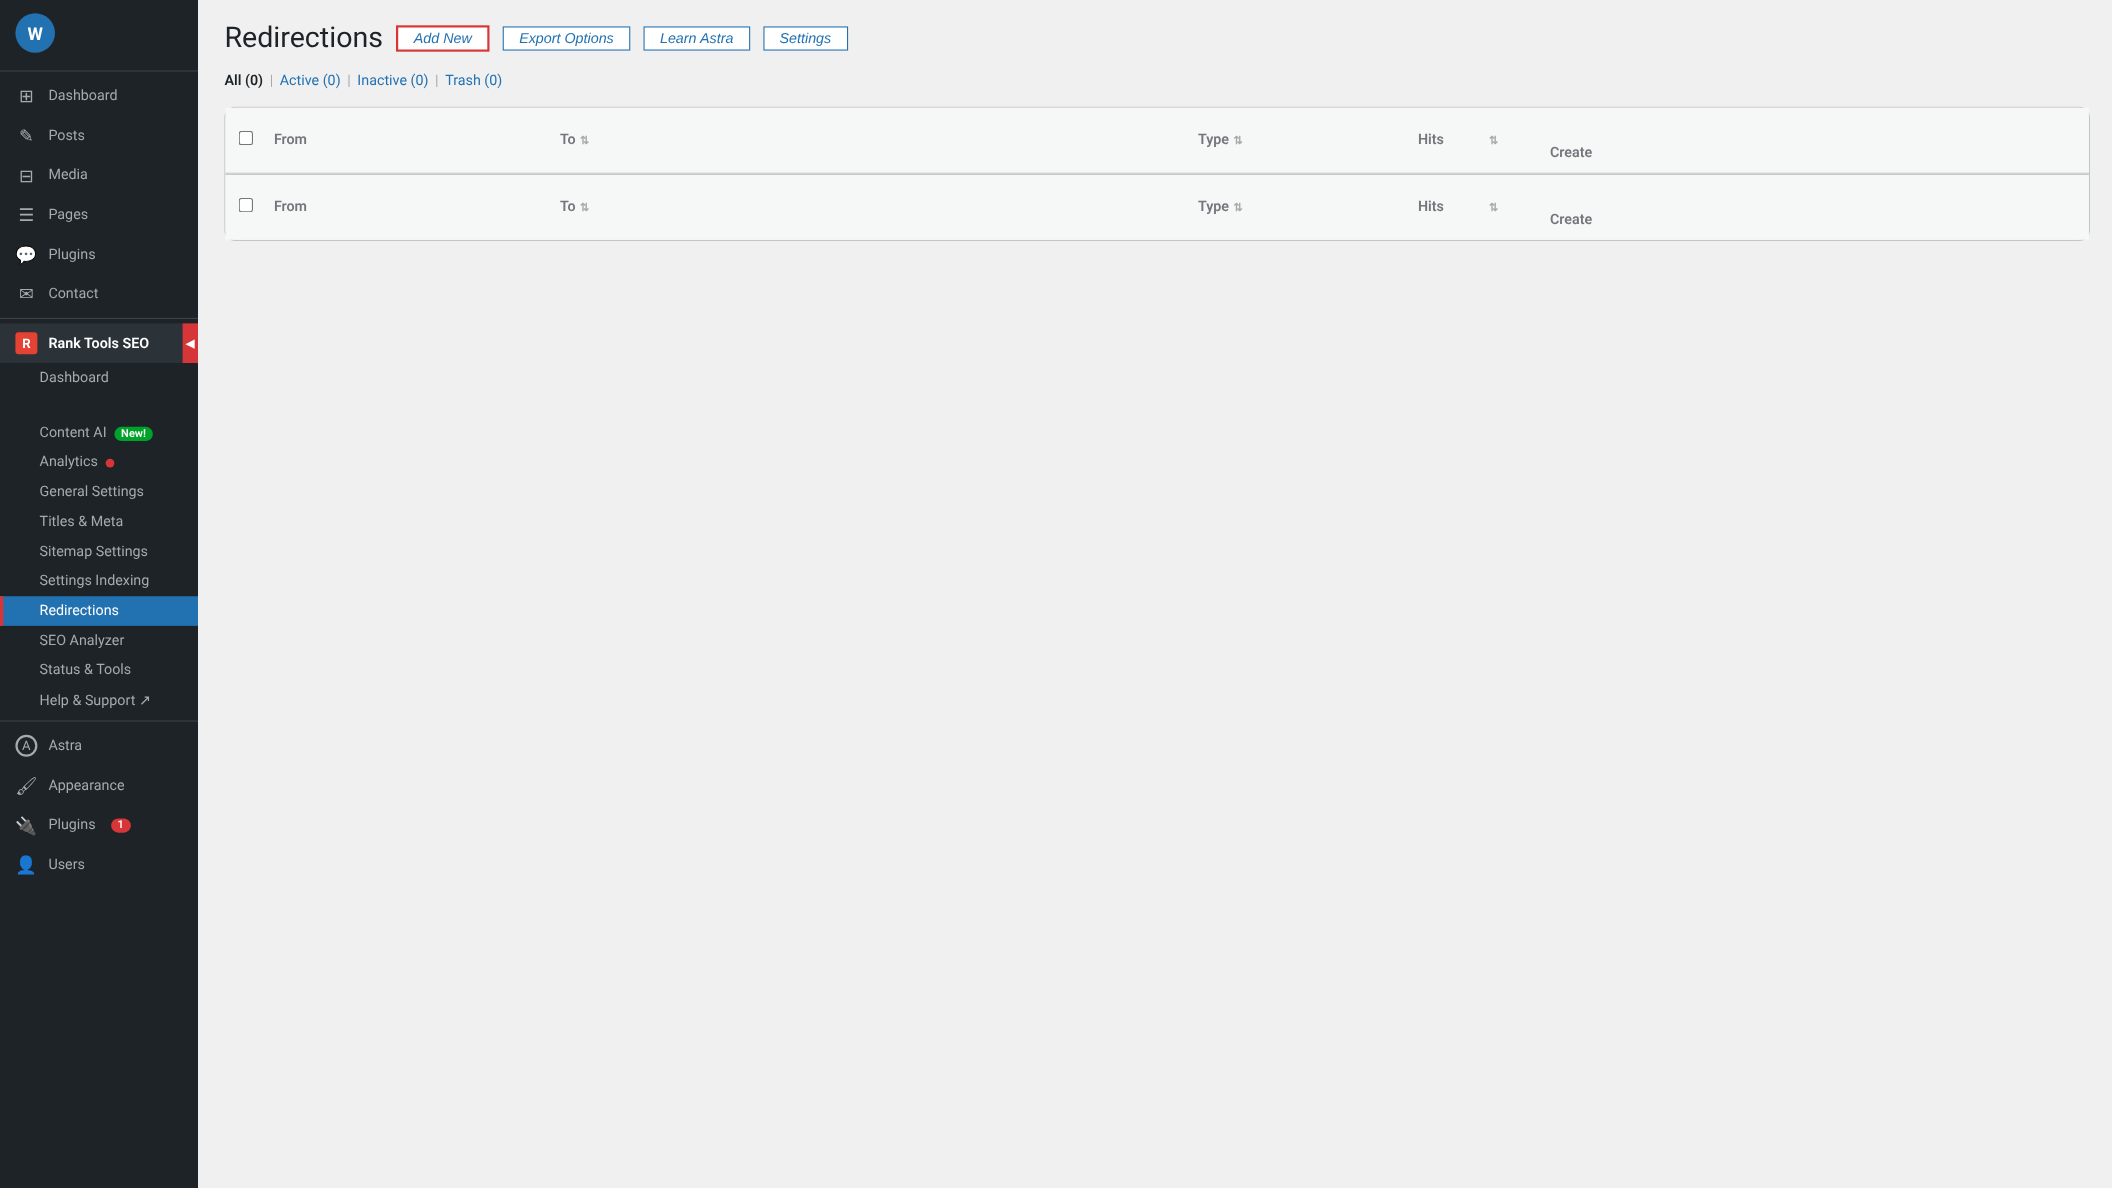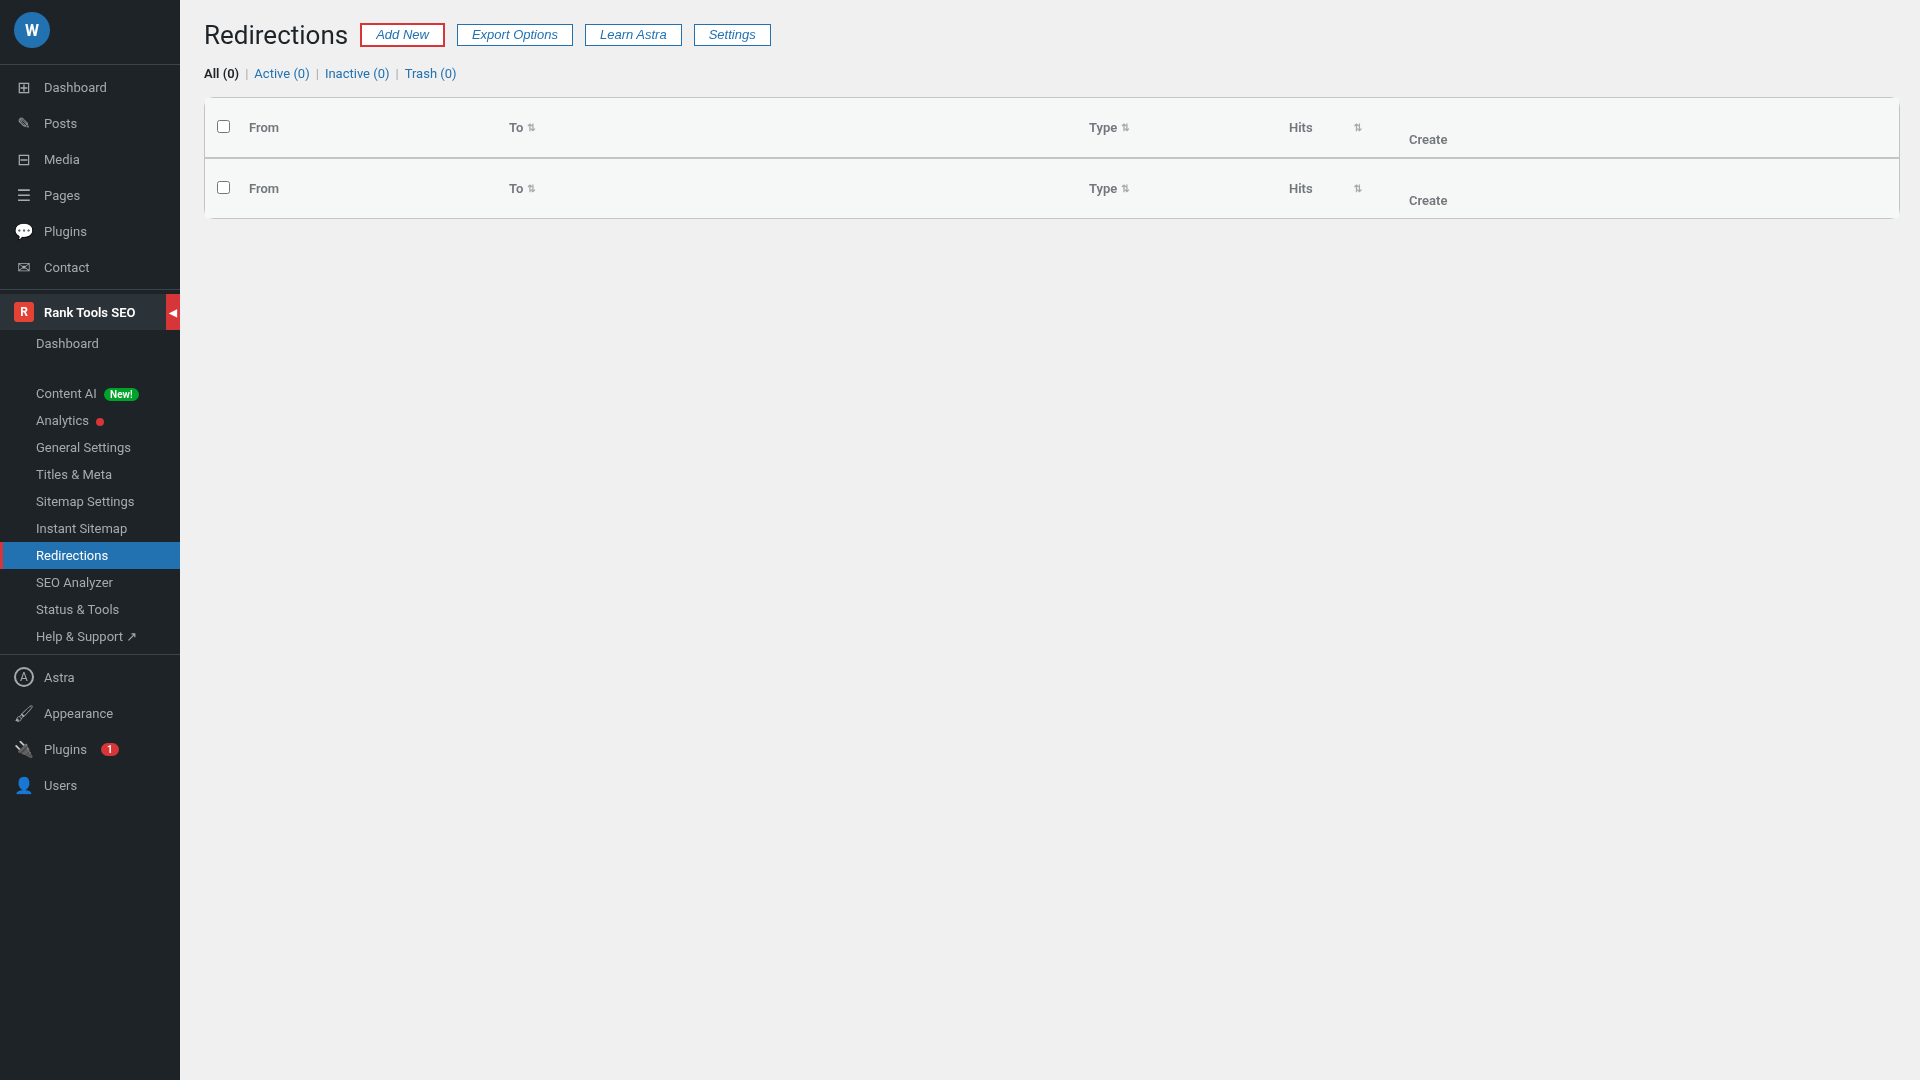--- a/index.html
+++ b/index.html
@@ -305,21 +305,21 @@
     <span>Rank Tools SEO</span>
     <div class="rank-math-arrow">◀</div>
   </div>
 
   <div class="submenu-item">Dashboard</div>
   <div class="submenu-item">Content AI <span class="badge badge-new">New!</span></div>
   <div class="submenu-item">Analytics <span class="badge-dot"></span></div>
   <div class="submenu-item">General Settings</div>
   <div class="submenu-item">Titles &amp; Meta</div>
   <div class="submenu-item">Sitemap Settings</div>
-  <div class="submenu-item">Instant Sitemap</div>
+  <div class="submenu-item">Settings Indexing</div>
   <div class="submenu-item active">Redirections</div>
   <div class="submenu-item">SEO Analyzer</div>
   <div class="submenu-item">Status &amp; Tools</div>
   <div class="submenu-item">Help &amp; Support ↗</div>
 
   <hr class="sidebar-divider">
 
   <div class="sidebar-nav-item">
     <span class="sidebar-nav-icon" style="width:20px;height:20px;border:2px solid #a7aaad;border-radius:50%;display:inline-flex;align-items:center;justify-content:center;font-size:12px;">A</span>
     <span>Astra</span>

